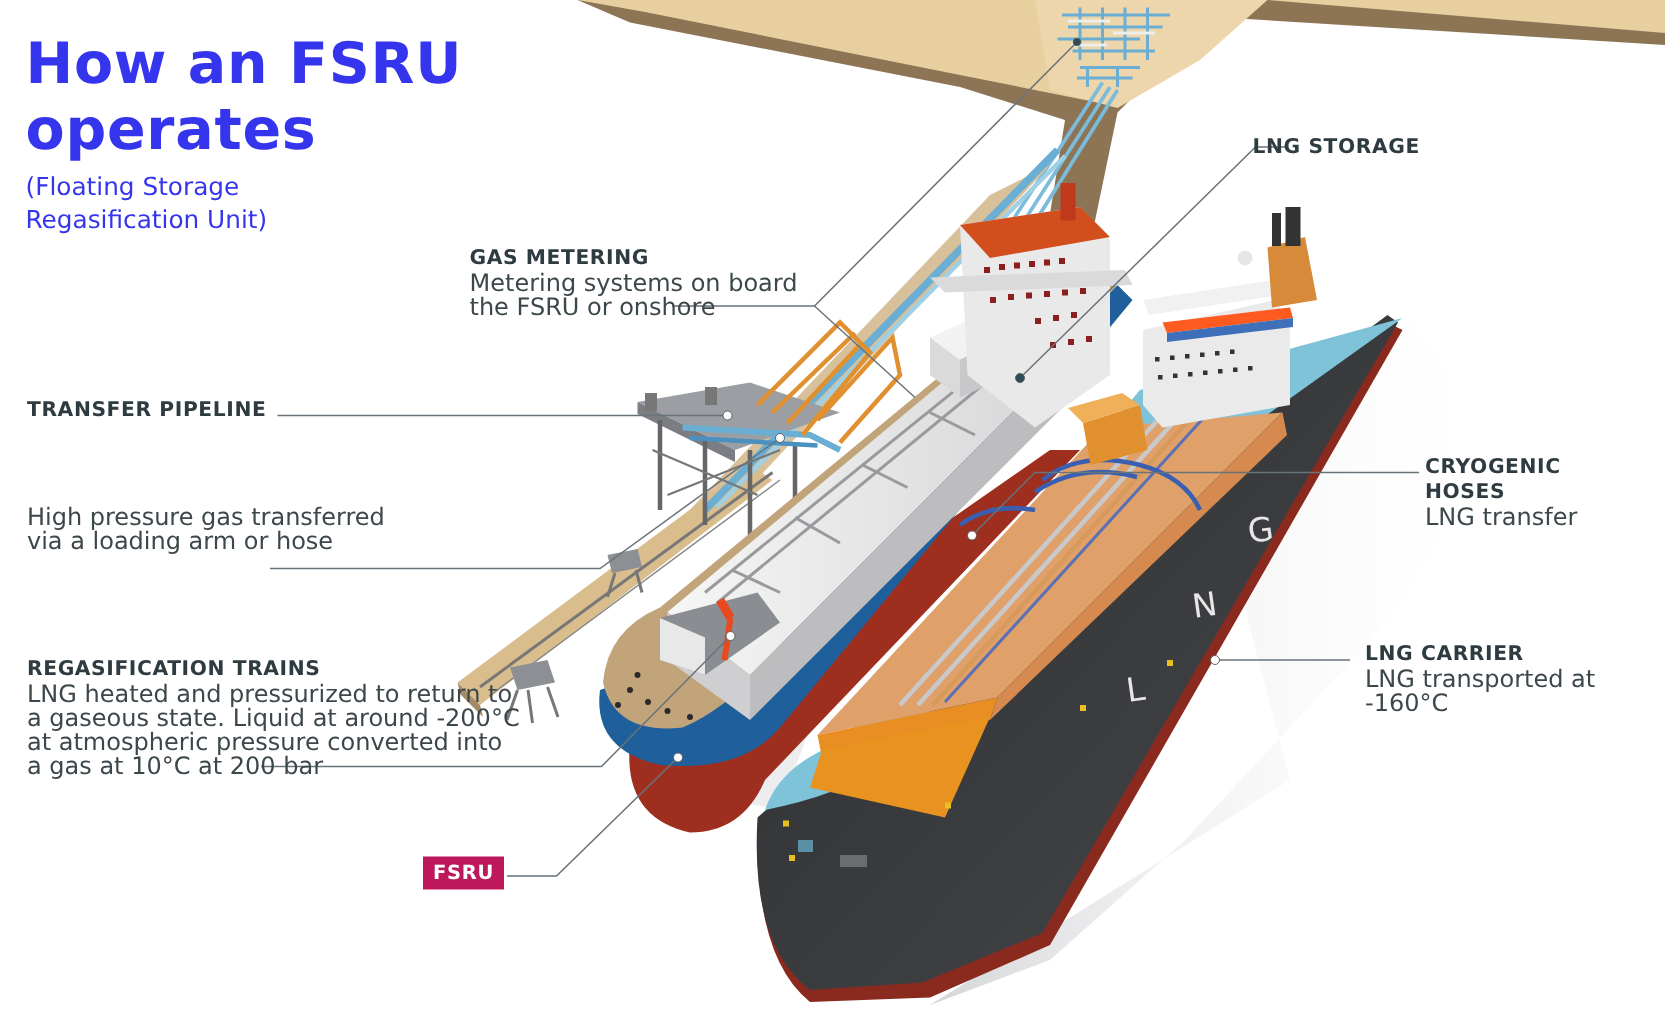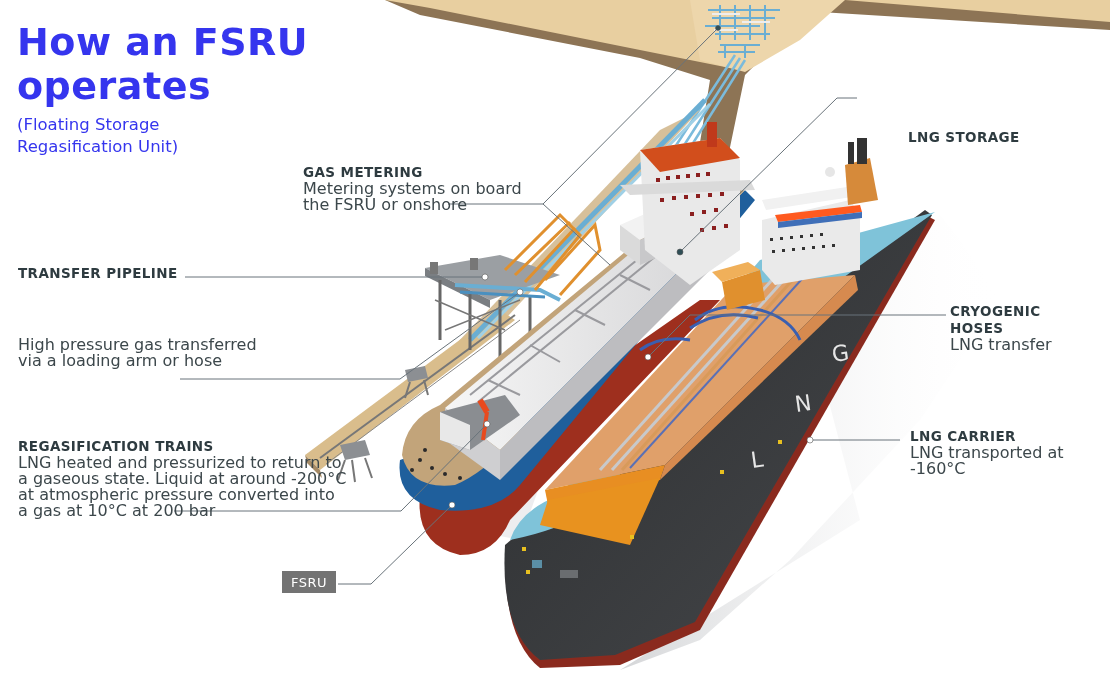--- a/index.html
+++ b/index.html
@@ -16,21 +16,21 @@
   .title-sub { font-size: 16.5px; line-height: 22px; margin-top: 6px; width: 200px; }
 
   .callout { position: absolute; color: #2e3b40; }
   .callout .head {
     font-weight: bold; font-size: 13.5px; line-height: 17px; letter-spacing: 0.4px;
   }
   .callout .desc { font-size: 16px; line-height: 16px; color: #3c474b; }
 
   .fsru-badge {
     position: absolute; left: 282px; top: 571px; width: 54px; height: 22px;
-    background: #737373; color: #fff; font-weight: normal; font-size: 13px;
+    background: #be185d; color: #fff; font-weight: bold; font-size: 13px;
     display: flex; align-items: center; justify-content: center; letter-spacing: 0.5px;
   }
 </style>
 </head>
 <body>
 
 <svg id="scene" viewBox="0 0 1110 673" xmlns="http://www.w3.org/2000/svg">
   <defs>
     <linearGradient id="shadowGrad" x1="0" y1="0" x2="1" y2="0">
       <stop offset="0" stop-color="#7d8188" stop-opacity="0.55"></stop>
@@ -261,21 +261,21 @@
     <circle cx="648" cy="357" r="3"></circle>
     <circle cx="810" cy="440" r="3"></circle>
   </g>
 </svg>
 
 <div class="title-block">
   <div class="title-main">How an FSRU operates</div>
   <div class="title-sub">(Floating Storage Regasification Unit)</div>
 </div>
 
-<div class="callout" style="left:303px; top:164px;">
+<div class="callout" style="left:313px; top:164px;">
   <div class="head">GAS METERING</div>
   <div class="desc">Metering systems on board</div>
   <div class="desc">the FSRU or onshore</div>
 </div>
 
 <div class="callout" style="left:18px; top:265px;">
   <div class="head">TRANSFER PIPELINE</div>
 </div>
 
 <div class="callout" style="left:18px; top:337px;">
@@ -284,21 +284,21 @@
 </div>
 
 <div class="callout" style="left:18px; top:438px;">
   <div class="head">REGASIFICATION TRAINS</div>
   <div class="desc">LNG heated and pressurized to return to</div>
   <div class="desc">a gaseous state. Liquid at around -200°C</div>
   <div class="desc">at atmospheric pressure converted into</div>
   <div class="desc">a gas at 10°C at 200 bar</div>
 </div>
 
-<div class="callout" style="left:908px; top:90px;margin-top:39px;">
+<div class="callout" style="left:835px; top:90px;">
   <div class="head">LNG STORAGE</div>
 </div>
 
 <div class="callout" style="left:950px; top:303px;">
   <div class="head">CRYOGENIC</div>
   <div class="head">HOSES</div>
   <div class="desc">LNG transfer</div>
 </div>
 
 <div class="callout" style="left:910px; top:428px;">

